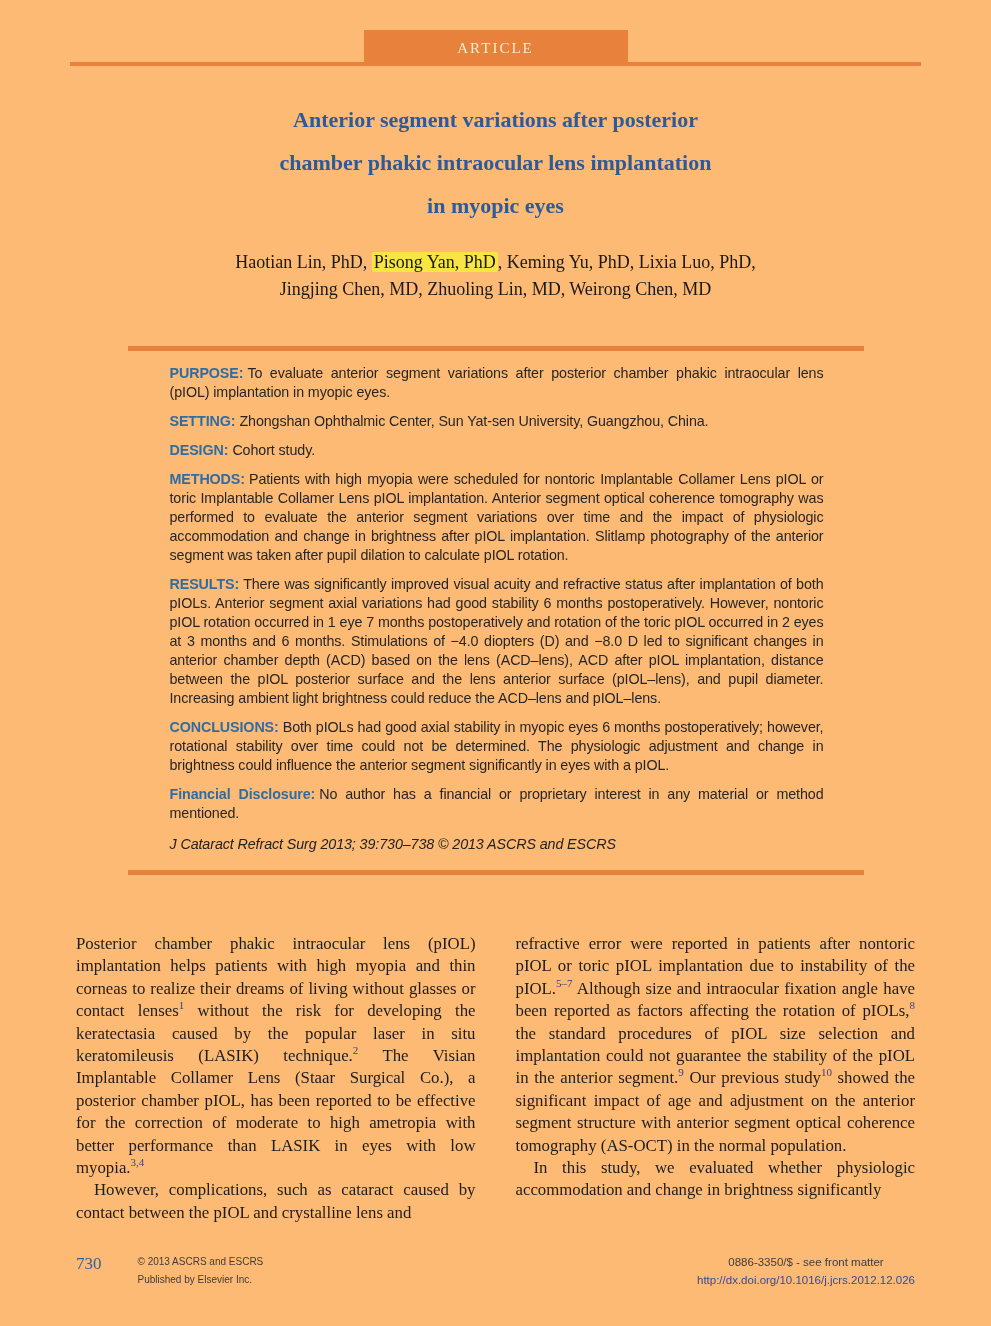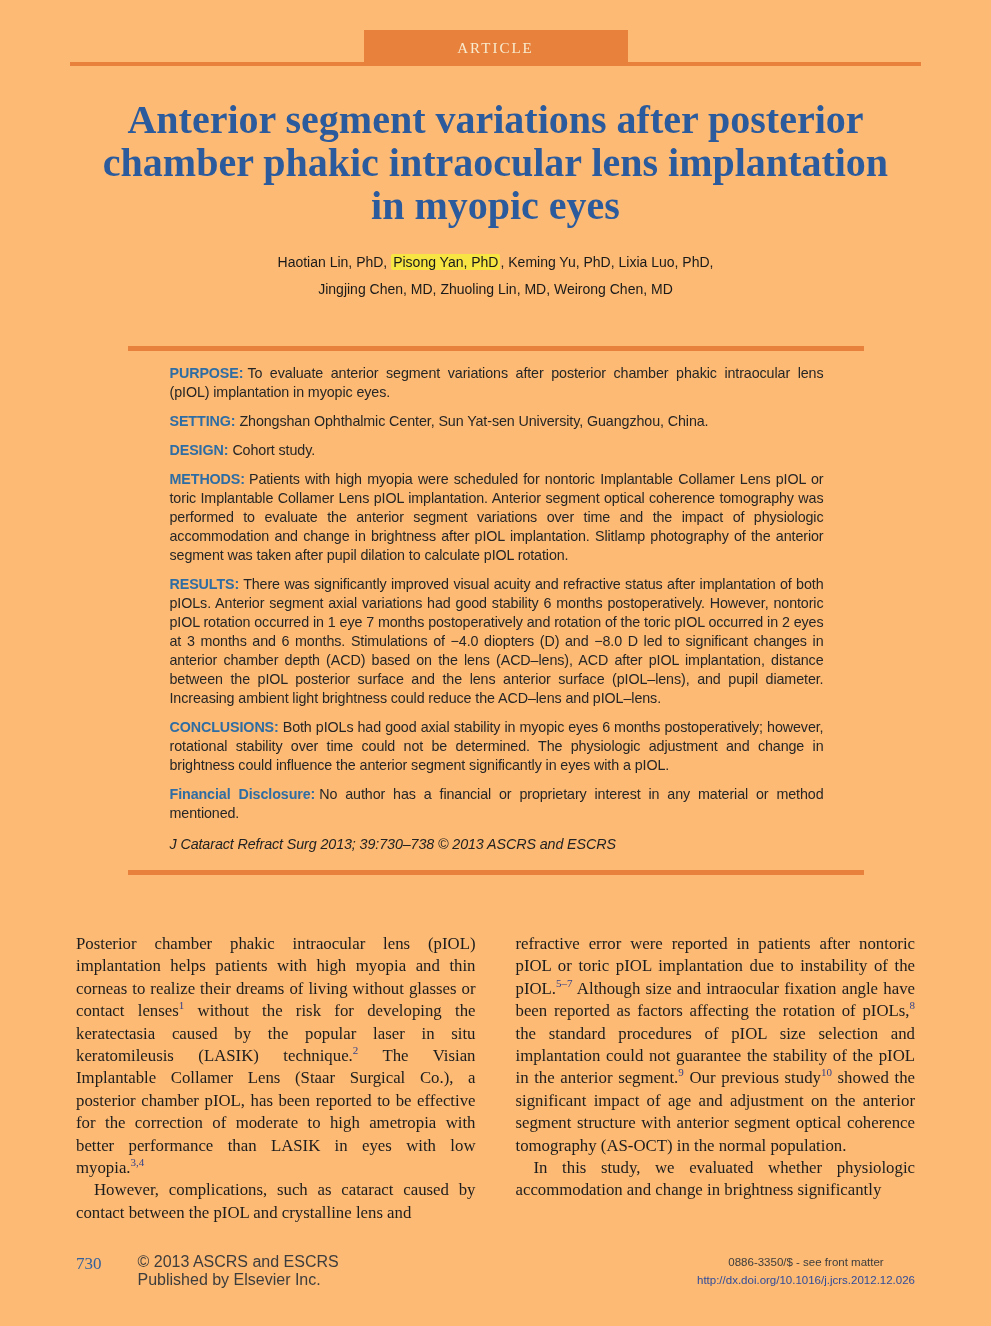--- a/index.html
+++ b/index.html
@@ -19,24 +19,24 @@
 
   
   .masthead{position:relative;height:66px;}
   .orange-rule{position:absolute;top:62px;left:70px;right:70px;height:4px;background:var(--accent-orange);}
   .article-badge{position:absolute;top:30px;left:50%;transform:translateX(-50%);width:264px;height:36px;
     background:var(--accent-orange);display:flex;align-items:center;justify-content:center;}
   .article-badge span{font-family:"Liberation Serif",serif;font-size:15px;letter-spacing:2px;color:#F8ECCF;}
 
   
   .title{margin-top:32px;text-align:center;font-family:"Liberation Serif",serif;font-weight:700;
-    font-size:40px;line-height:43px;color:var(--title-blue);}
+    font-size:22px;line-height:43px;color:var(--title-blue);}
   .title .title-line{display:block;}
-  .authors{margin-top:22px;text-align:center;font-family:Liberation Sans, sans-serif;
-    font-size:14px;line-height:27px;color:#1a1a1a;}
+  .authors{margin-top:22px;text-align:center;font-family:Liberation Serif, serif;
+    font-size:18px;line-height:27px;color:#1a1a1a;}
   .authors mark{background:var(--highlight-yellow);padding:0 2px;border-radius:2px;color:#1a1a1a;}
 
   
   .abstract{width:736px;margin:43px auto 0;border-top:5px solid var(--accent-orange);
     border-bottom:5px solid var(--accent-orange);padding:13px 40px 16px 42px;
     font-family:"Liberation Sans",sans-serif;font-size:14.3px;line-height:19px;color:#262626;
     letter-spacing:-0.1px;}
   .abs-para{text-align:justify;margin-bottom:10px;}
   .abs-label{color:var(--label-blue);font-weight:700;margin-right:4px;}
   .citation{font-style:italic;margin-top:12px;color:#222;}
@@ -47,21 +47,21 @@
   .col{flex:1 1 0;min-width:0;}
   .body-para{text-align:justify;hyphens:auto;-webkit-hyphens:auto;}
   .body-para.indent{text-indent:18px;}
   sup.ref-sup{color:var(--sup-blue);font-size:11px;line-height:0;}
 
   
   .footer{position:absolute;top:1253px;left:76px;right:76px;display:flex;
     justify-content:space-between;align-items:flex-start;}
   .footer-left{display:flex;align-items:flex-start;}
   .page-num{font-family:"Liberation Serif",serif;font-size:17px;color:#33619C;margin-right:36px;margin-top:1px;}
-  .pub-info{font-family:"Liberation Sans",sans-serif;font-size:16px;line-height:18px;color:var(--footer-gray);}
+  .pub-info{font-family:"Liberation Sans",sans-serif;font-size:10px;line-height:18px;color:var(--footer-gray);}
   .footer-right{text-align:center;font-family:"Liberation Sans",sans-serif;font-size:11.5px;line-height:18px;color:var(--footer-gray);}
   .doi{color:var(--link-blue);cursor:pointer;}
 </style>
 </head>
 <body>
 
 <div class="page">
 
   <header class="masthead">
     <div class="orange-rule"></div>

